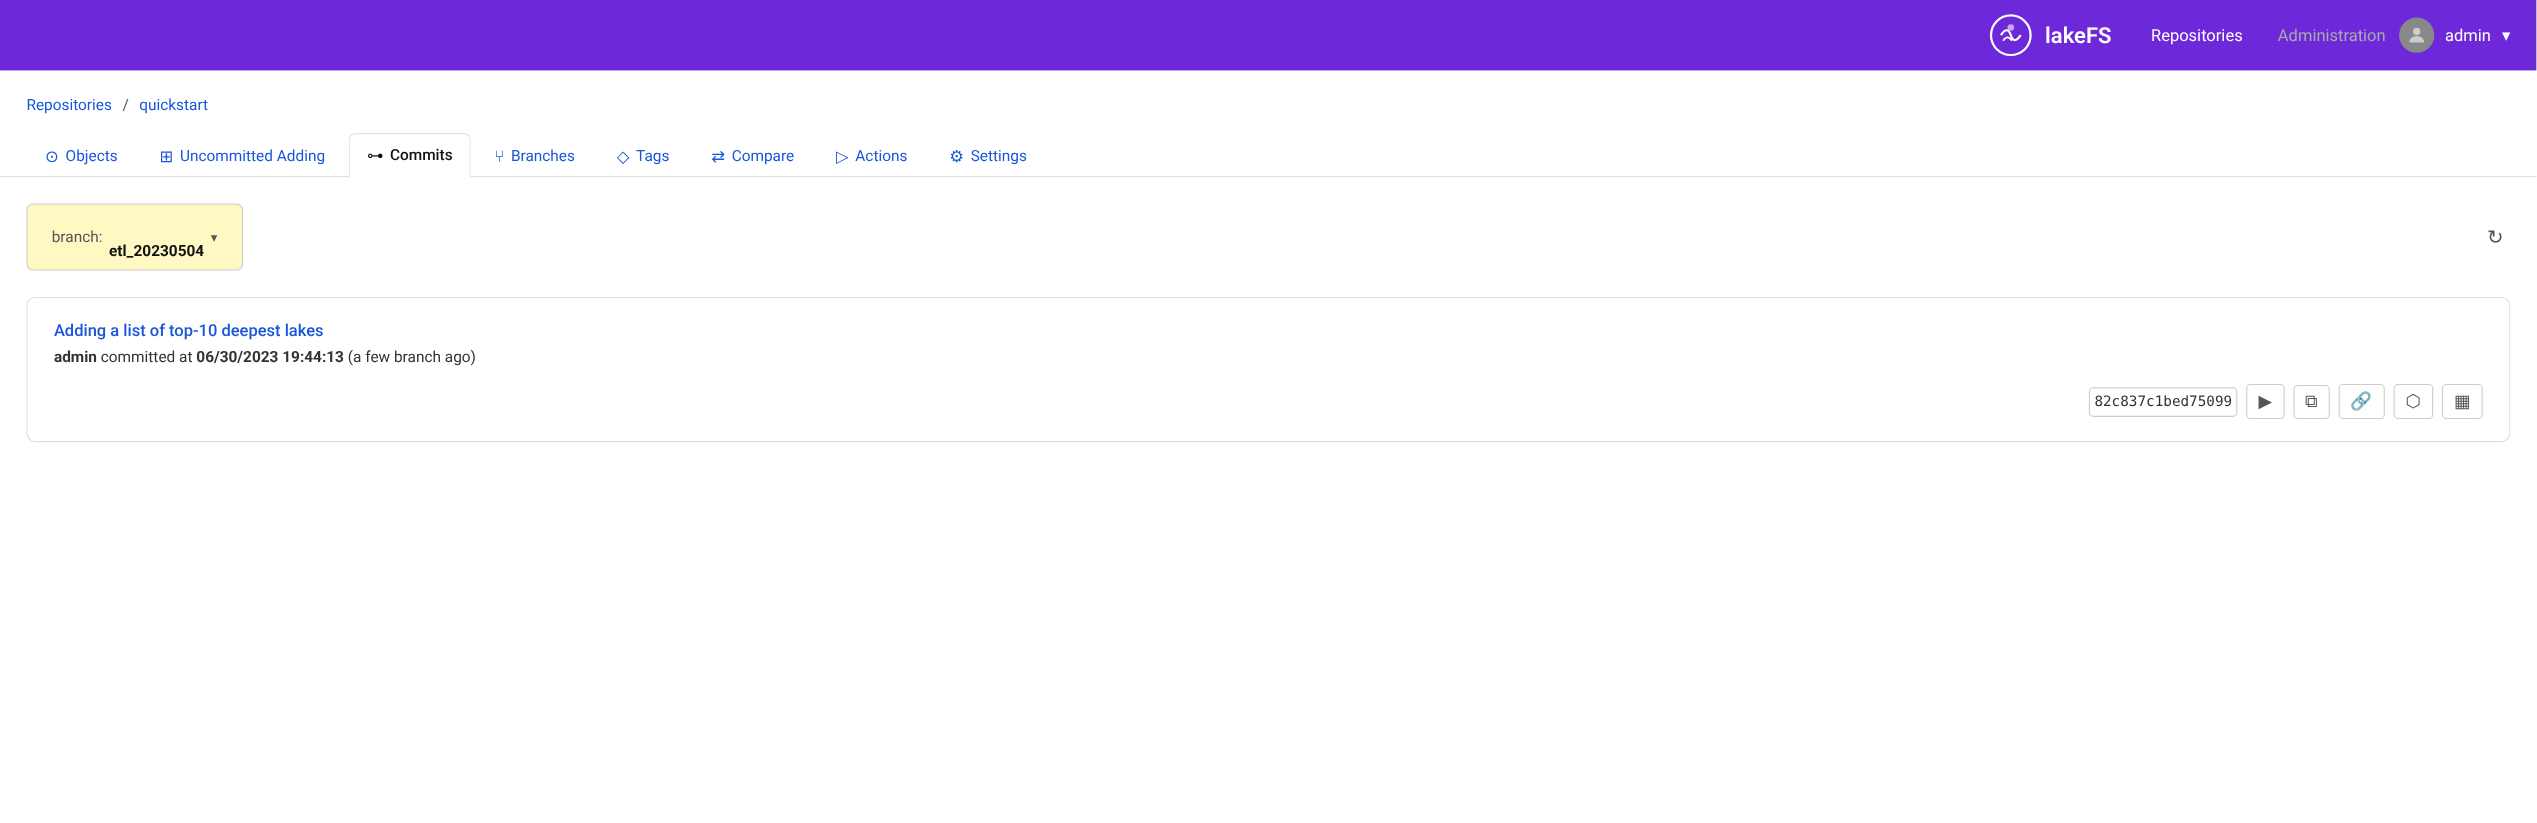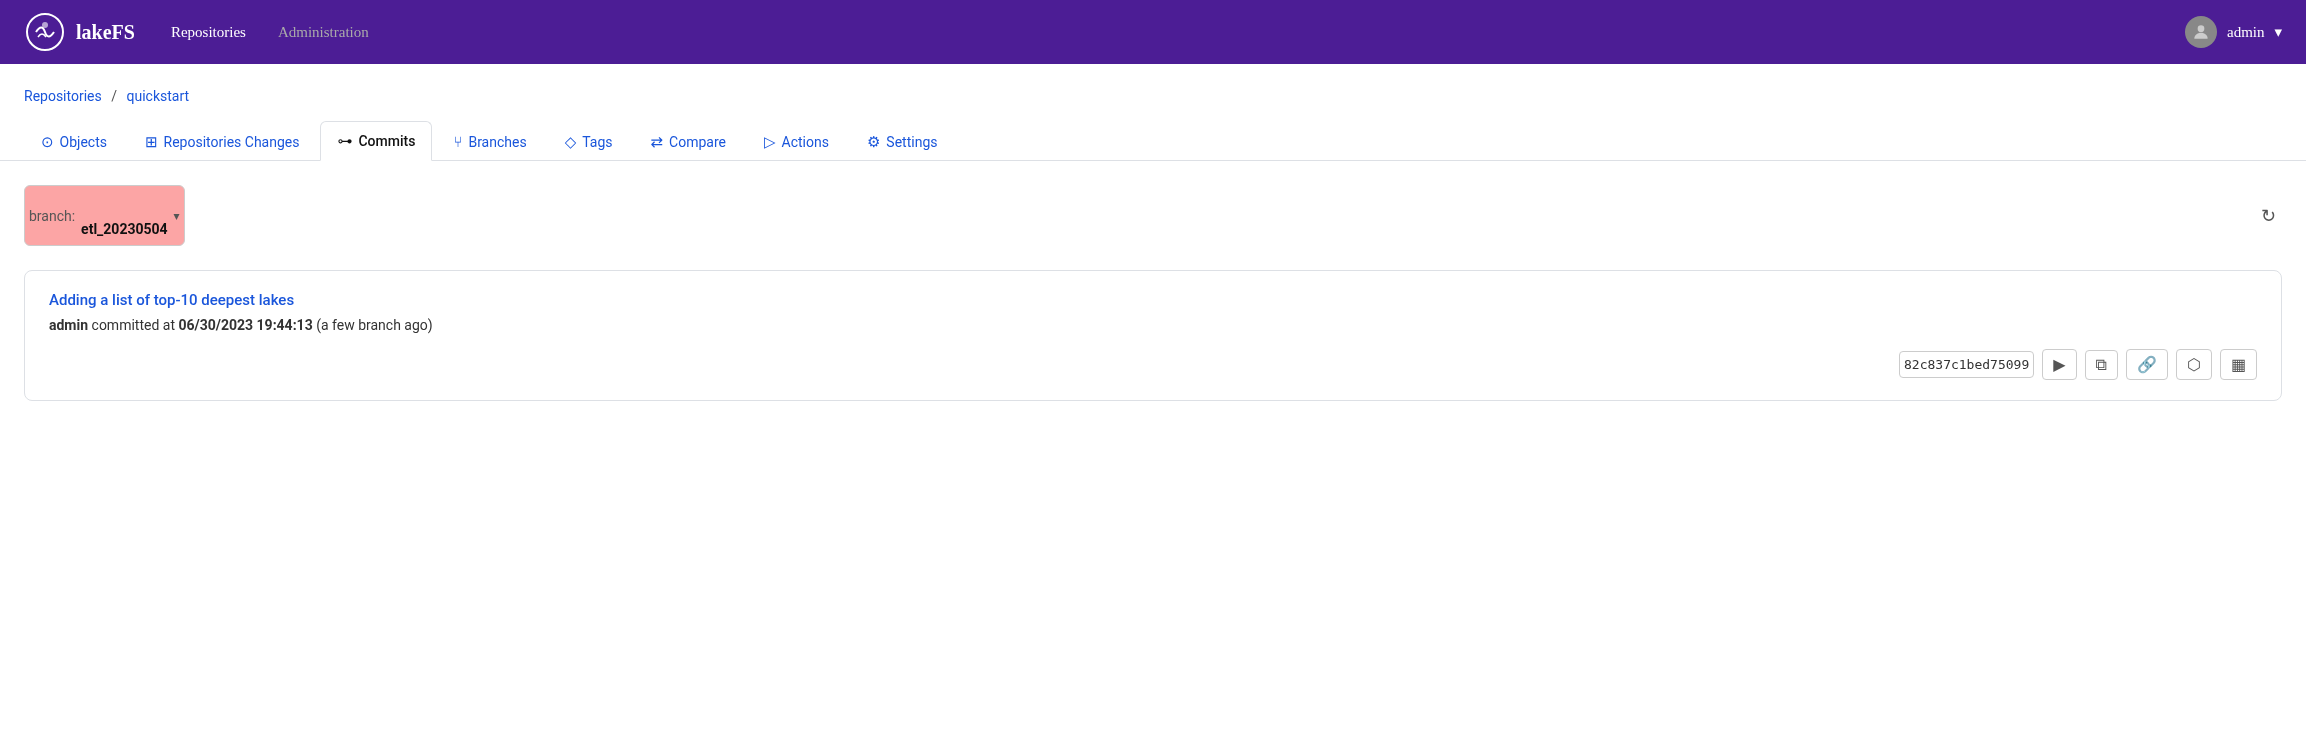--- a/index.html
+++ b/index.html
@@ -1,26 +1,25 @@
 <!DOCTYPE html>
 <html><head>
   <meta charset="utf-8">
   <style>
     * { margin: 0; padding: 0; box-sizing: border-box; }
     body { font-family: -apple-system, BlinkMacSystemFont, 'Segoe UI', Roboto, sans-serif; background: #fff; font-size: 14px; }
 
     
     .navbar {
-      background: #4c1d95;
+      background: #6d28d9;
       height: 64px;
       display: flex;
       align-items: center;
       padding: 0 24px;
-      justify-content: space-between;
-      font-family: Liberation Serif, serif;
+      justify-content: flex-end;
     }
     .navbar-left {
       display: flex;
       align-items: center;
       gap: 24px;
     }
     .logo {
       display: flex;
       align-items: center;
       gap: 10px;
@@ -121,24 +120,24 @@
       align-items: center;
       justify-content: space-between;
       margin-bottom: 24px;
     }
     .branch-selector {
       display: flex;
       align-items: center;
       gap: 6px;
       border: 1px solid #ccc;
       border-radius: 6px;
-      padding: 8px 4px;
+      padding: 8px 22px;
       font-size: 14px;
       cursor: pointer;
-      background: #fca5a5;
+      background: #fef9c3;
     }
     .branch-selector .branch-label { color: #555; }
     .branch-selector .branch-name { font-weight: 700; color: #111; margin-top: 27px; }
     .branch-selector .chevron { color: #555; font-size: 12px; }
     .refresh-btn {
       background: none;
       border: none;
       cursor: pointer;
       font-size: 18px;
       color: #555;
@@ -231,21 +230,21 @@
   <a href="#">quickstart</a>
 </div>
 
 <div class="tabs-bar">
   <a class="tab" href="#">
     <span class="tab-icon">⊙</span>
     <span>Objects</span>
   </a>
   <a class="tab" href="#">
     <span class="tab-icon">⊞</span>
-    <span>Repositories Changes</span>
+    <span>Uncommitted Adding</span>
   </a>
   <a class="tab active" href="#">
     <span class="tab-icon">⊶</span>
     <span>Commits</span>
   </a>
   <a class="tab" href="#">
     <span class="tab-icon">⑂</span>
     <span>Branches</span>
   </a>
   <a class="tab" href="#">

